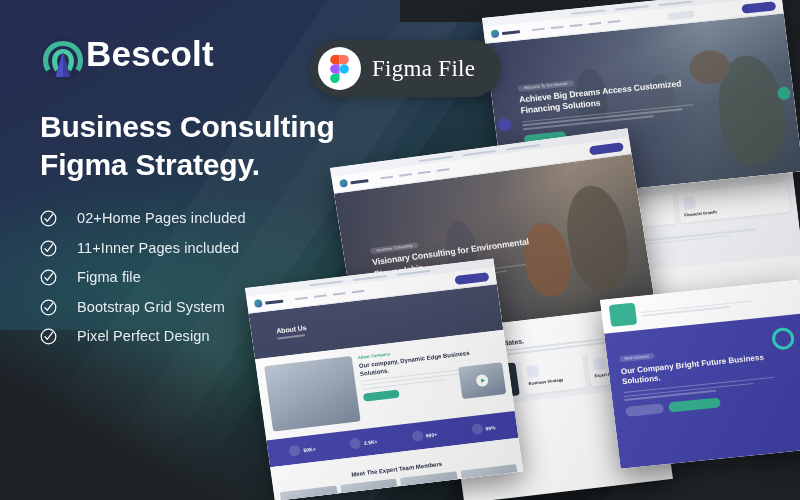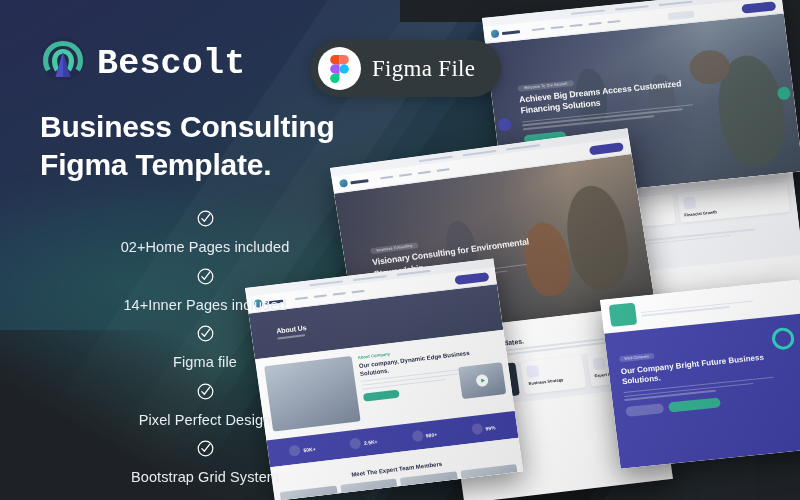--- a/index.html
+++ b/index.html
@@ -65,38 +65,38 @@
     background:#1e2226;
   }
 
   
   .left {
     position:absolute; left:40px; top:0; width:330px; height:500px;
     z-index:8;
   }
 
   
-  .brand { display:flex; align-items:flex-end; gap:11px; margin-top:36px;font-family:Liberation Mono, monospace; }
+  .brand { display:flex; align-items:flex-start; margin-top:36px; }
   .logo-mark { width:46px; height:46px; position:relative; flex:0 0 46px; }
   .brand-name {
     font-size:35px; font-weight:700; color:#fff;
     letter-spacing:.2px; line-height:1;
   }
 
   
   .headline {
     margin-top:26px;
     font-size:30px; line-height:1.27; font-weight:700; color:#fff;
     letter-spacing:-.2px;
   }
   .headline .l2 { display:block; }
 
   
   .features { margin-top:26px; display:flex; flex-direction:column; gap:12.5px; }
-  .feat { display:flex; align-items:center; gap:12px;flex-direction:column; }
+  .feat { display:flex; gap:20px; }
   .feat-ico { width:17px; height:17px; flex:0 0 17px; }
   .feat-txt { font-size:14.5px; color:#e7edf2; letter-spacing:.1px; }
 
   
   .figma-badge {
     position:absolute; left:310px; top:40px; z-index:9;
     display:flex; align-items:center; gap:11px;
     background:#32393c;
     border-radius:30px;
     padding:7px 26px 7px 8px;
@@ -567,66 +567,66 @@
                    L30.8 35.4 C32.8 32.6 34 29 34 24.8 C34 18.2 29.5 13 23 13 Z" fill="#48c9a6"></path>
           <path d="M23 16 L30.5 41 L15.5 41 Z" fill="#3b3f9e"></path>
           <path d="M23 16 L23 41 L15.5 41 Z" fill="#4a50c4"></path>
         </svg>
       </span>
       <span class="brand-name">Bescolt</span>
     </div>
 
     <h1 class="headline">
       <span>Business Consulting</span>
-      <span class="l2">Figma Template.</span>
+      <span class="l2">Figma Strategy.</span>
     </h1>
 
     <ul class="features" style="list-style:none">
       <li class="feat">
         <span class="feat-ico">
           <svg width="17" height="17" viewBox="0 0 20 20">
               <circle cx="10" cy="10" r="8.6" fill="none" stroke="#fff" stroke-width="1.4"></circle>
               <path d="M5.7 10.1 L8.7 13.2 L15 4.8" fill="none" stroke="#fff" stroke-width="1.5" stroke-linecap="round" stroke-linejoin="round"></path>
             </svg>
         </span>
         <span class="feat-txt">02+Home Pages included</span>
       </li>
       <li class="feat">
         <span class="feat-ico">
           <svg width="17" height="17" viewBox="0 0 20 20">
               <circle cx="10" cy="10" r="8.6" fill="none" stroke="#fff" stroke-width="1.4"></circle>
               <path d="M5.7 10.1 L8.7 13.2 L15 4.8" fill="none" stroke="#fff" stroke-width="1.5" stroke-linecap="round" stroke-linejoin="round"></path>
             </svg>
         </span>
-        <span class="feat-txt">14+Inner Pages included</span>
+        <span class="feat-txt">11+Inner Pages included</span>
       </li>
       <li class="feat">
         <span class="feat-ico">
           <svg width="17" height="17" viewBox="0 0 20 20">
               <circle cx="10" cy="10" r="8.6" fill="none" stroke="#fff" stroke-width="1.4"></circle>
               <path d="M5.7 10.1 L8.7 13.2 L15 4.8" fill="none" stroke="#fff" stroke-width="1.5" stroke-linecap="round" stroke-linejoin="round"></path>
             </svg>
         </span>
         <span class="feat-txt">Figma file</span>
       </li>
       <li class="feat">
         <span class="feat-ico">
           <svg width="17" height="17" viewBox="0 0 20 20">
               <circle cx="10" cy="10" r="8.6" fill="none" stroke="#fff" stroke-width="1.4"></circle>
               <path d="M5.7 10.1 L8.7 13.2 L15 4.8" fill="none" stroke="#fff" stroke-width="1.5" stroke-linecap="round" stroke-linejoin="round"></path>
             </svg>
         </span>
-        <span class="feat-txt">Pixel Perfect Design</span>
+        <span class="feat-txt">Bootstrap Grid System</span>
       </li>
       <li class="feat">
         <span class="feat-ico">
           <svg width="17" height="17" viewBox="0 0 20 20">
               <circle cx="10" cy="10" r="8.6" fill="none" stroke="#fff" stroke-width="1.4"></circle>
               <path d="M5.7 10.1 L8.7 13.2 L15 4.8" fill="none" stroke="#fff" stroke-width="1.5" stroke-linecap="round" stroke-linejoin="round"></path>
             </svg>
         </span>
-        <span class="feat-txt">Bootstrap Grid System</span>
+        <span class="feat-txt">Pixel Perfect Design</span>
       </li>
     </ul>
 
   </div>
 
 </div>
 
 </body></html>

